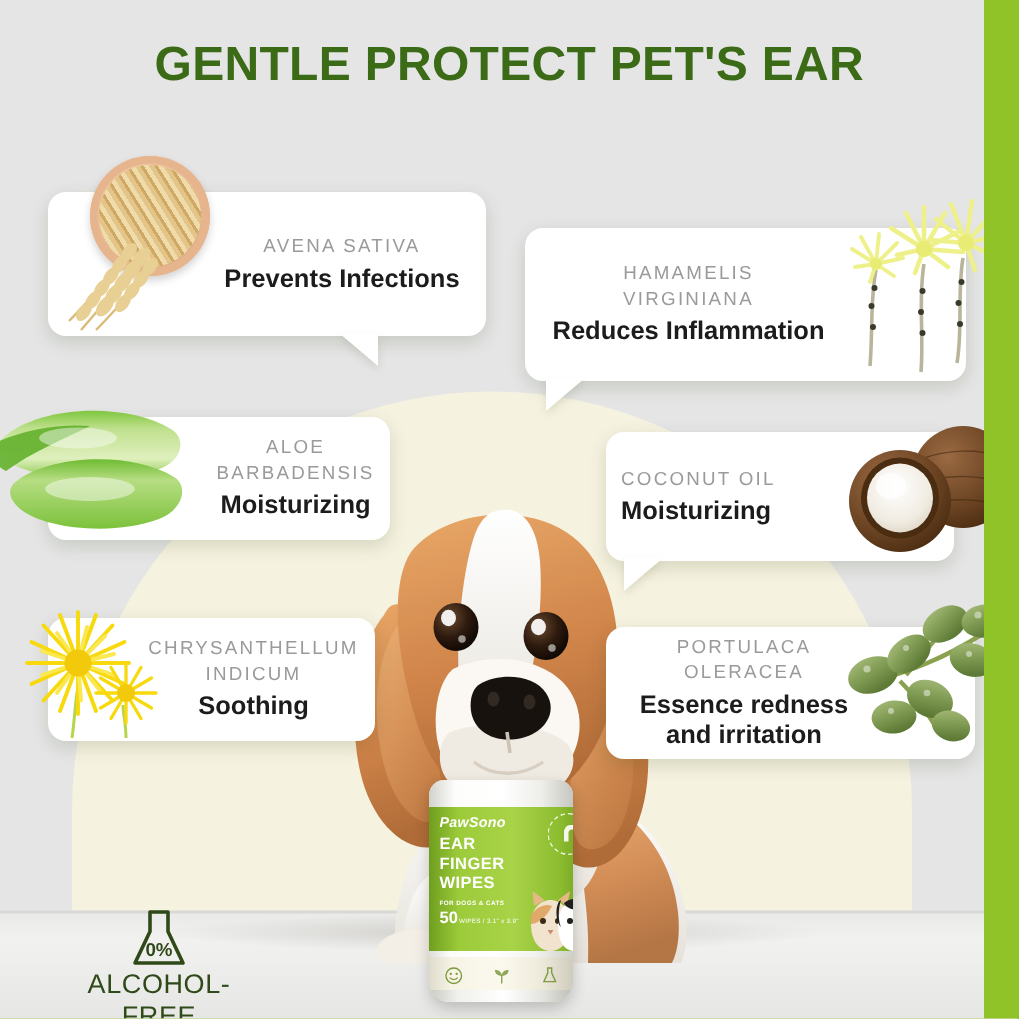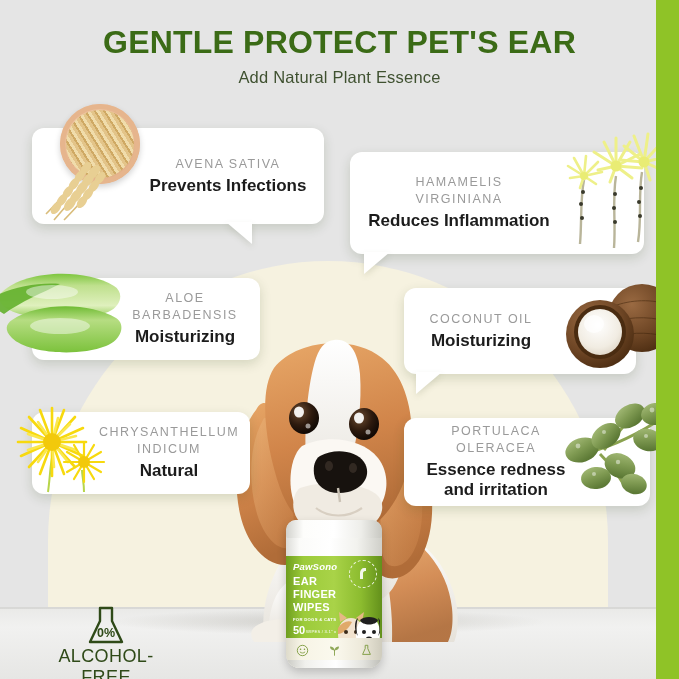--- a/index.html
+++ b/index.html
@@ -67,29 +67,29 @@
   }
   .latin{
     font-size:12.5px;letter-spacing:1.5px;color:#9a9a9a;
     line-height:1.35;font-weight:normal;text-transform:uppercase;
   }
   .benefit{
     font-size:17px;font-weight:bold;color:#1c1c1c;line-height:1.22;
     margin-top:3px;
   }
   .c-center{text-align:center;align-items:center;}
-  .c-left{text-align:left;align-items:center;}
+  .c-left{text-align:left;align-items:flex-start;}
 
   
   #card-avena   {left:32px; top:128px; width:292px; height:96px;}
   #card-avena .card-text{left:108px;top:0;width:176px;height:96px;}
   #card-hamamelis{left:350px;top:152px;width:294px;height:102px;}
   #card-hamamelis .card-text{left:14px;top:0;width:190px;height:102px;text-align:center;}
   #card-aloe    {left:32px; top:278px; width:228px; height:82px;}
-  #card-aloe .card-text{left:92px;top:0;width:122px;height:82px;}
+  #card-aloe .card-text{left:104px;top:0;width:122px;height:82px;}
   #card-coconut {left:404px;top:288px;width:232px;height:86px;}
   #card-coconut .card-text{left:10px;top:0;width:134px;height:86px;}
   #card-chrys   {left:32px; top:412px;width:218px;height:82px;}
   #card-chrys .card-text{left:58px;top:0;width:158px;height:82px;}
   #card-portulaca{left:404px;top:418px;width:246px;height:88px;}
   #card-portulaca .card-text{left:12px;top:0;width:160px;height:88px;}
 
   
   .art{position:absolute;z-index:7;pointer-events:none;}
 
@@ -133,23 +133,24 @@
     background:linear-gradient(90deg,#dcdcd8 0%,#fbfbf9 14%,#ffffff 46%,#f2f2ee 74%,#cfcfc9 100%);
     box-shadow:0 4px 10px rgba(0,0,0,.20);
     overflow:hidden;
   }
   .jar-lid{
     position:absolute;left:0;top:0;width:96px;height:18px;
     background:linear-gradient(90deg,#d2d2cd 0%,#fdfdfb 18%,#ffffff 50%,#eeeeea 78%,#c7c7c1 100%);
     border-radius:10px 10px 2px 2px;
   }
   .jar-label{
-    position:absolute;left:0;top:36px;width:96px;height:96px;
+    position:absolute;left:0;top:18px;width:96px;height:96px;
     background:linear-gradient(90deg,#6f9e1f 0%,#9ccb3a 18%,#a9d348 50%,#8cbc2f 78%,#63901b 100%);
     overflow:hidden;
+    padding-left:16px;
   }
   .brand{
     position:absolute;top:5px;left:0;width:96px;text-align:left;padding-left:7px;
     box-sizing:border-box;
     color:#ffffff;font-size:9.5px;font-weight:bold;font-style:italic;letter-spacing:.2px;
   }
   .prod-line{
     position:absolute;left:7px;color:#ffffff;font-weight:bold;
     font-size:11px;line-height:1;letter-spacing:.3px;
   }
@@ -200,21 +201,20 @@
 <body>
 
 <div id="poster">
 
   <div class="stage-arch"></div>
   <div class="stage-table"></div>
   <div class="table-shadow"></div>
 
   <div class="header">
     <h1 class="title">GENTLE PROTECT PET'S EAR</h1>
-    <p class="subtitle">Add Natural Plant Essence</p>
   </div>
 
   <svg id="dog" viewBox="0 0 300 360">
     <defs>
       <linearGradient id="furTan" x1="0" y1="0" x2="1" y2="1">
         <stop offset="0%" stop-color="#e6a householder"></stop>
       </linearGradient>
       <linearGradient id="tan" x1="0" y1="0" x2="0.2" y2="1">
         <stop offset="0%" stop-color="#e8a868"></stop>
         <stop offset="55%" stop-color="#d1854a"></stop>
@@ -305,21 +305,21 @@
     <div class="card-text c-left">
       <div class="latin">COCONUT OIL</div>
       <div class="benefit">Moisturizing</div>
     </div>
   </div>
 
   <div class="card" id="card-chrys">
     <div class="card-text c-center">
       <div class="latin">CHRYSANTHELLUM</div>
       <div class="latin">INDICUM</div>
-      <div class="benefit">Natural</div>
+      <div class="benefit">Soothing</div>
     </div>
   </div>
 
   <div class="card" id="card-portulaca">
     <div class="card-text c-center">
       <div class="latin">PORTULACA  OLERACEA</div>
       <div class="benefit" style="white-space:pre-line;">Essence redness
 and irritation</div>
     </div>
   </div>

